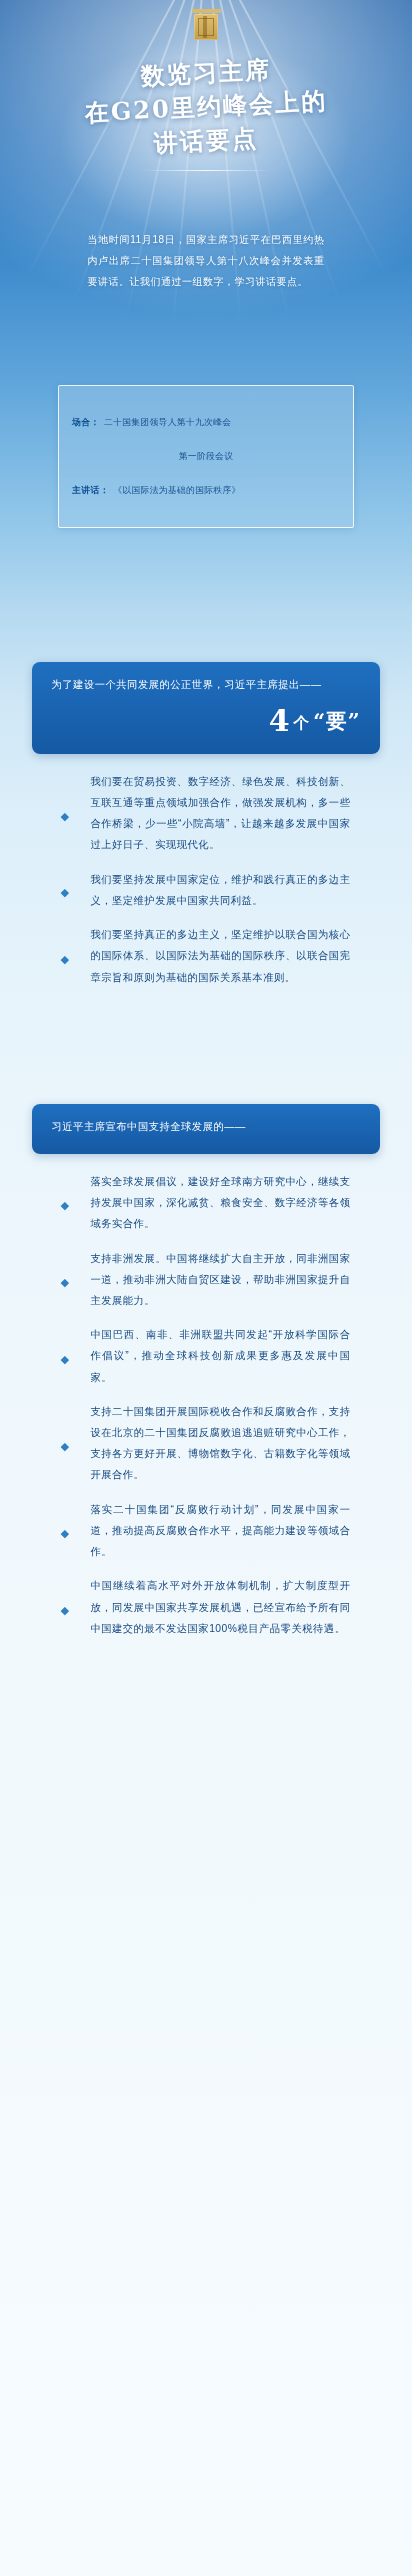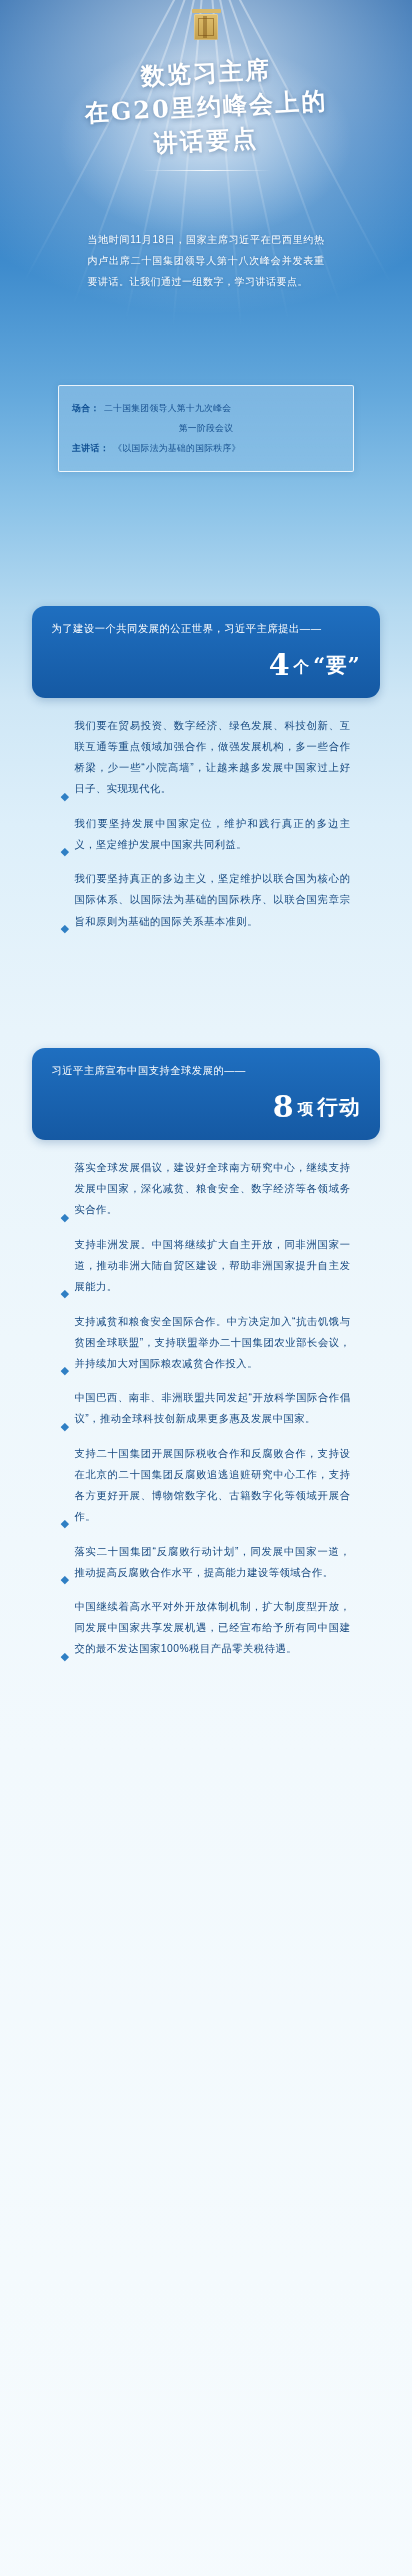--- a/index.html
+++ b/index.html
@@ -160,21 +160,21 @@
     background: linear-gradient(180deg, rgba(255,255,255,.18), rgba(255,255,255,.06));
     padding: 11.3px 13.4px;
     box-shadow: 0 1px 7.2px rgba(30,90,150,.18);
   }
   .meta-row {
     display: flex;
     align-items: flex-start;
     font-size: 8.8px;
     line-height: 1.9;
     color: #14477f;
-    margin: 3px 0;
+    margin: 17px 0;
   }
   .meta-label {
     flex: 0 0 auto;
     color: #0f4f92;
     font-weight: bold;
     letter-spacing: 0.5px;
     margin-right: 4.1px;
   }
   .meta-value {
     flex: 1 1 auto;
@@ -188,21 +188,21 @@
   }
 
   
   .section {
     margin-top: 62px;
   }
   .banner {
     width: 309px;
     margin: 16px auto;
     background: linear-gradient(180deg, #1f6fc0, #1559a3);
-    border-radius: 13px;
+    border-radius: 8px;
     padding: 13.4px 19.6px 15.5px;
     color: #ffffff;
     box-shadow: 0 2.1px 8.2px rgba(20,70,130,.25);
   }
   .banner-lead {
     font-size: 10.3px;
     line-height: 2;
     letter-spacing: 0.5px;
     text-align: justify;
   }
@@ -225,22 +225,23 @@
     font-size: 20.6px;
   }
 
   
   .list {
     width: 289px;
     margin: 17.5px auto 0;
   }
   .item {
     display: flex;
-    align-items: flex-end;
+    align-items: center;
     margin-bottom: 13.4px;
+    gap: 16px;
   }
   .bullet {
     flex: 0 0 auto;
     width: 5.7px;
     height: 5.7px;
     margin: 6.7px 7.2px 0 0;
     background: #2f7fc4;
     transform: rotate(45deg);
     border-radius: 0.5px;
   }
@@ -326,39 +327,32 @@
         <span class="item-text">我们要坚持真正的多边主义，坚定维护以联合国为核心的国际体系、以国际法为基础的国际秩序、以联合国宪章宗旨和原则为基础的国际关系基本准则。</span>
       </div>
     </div>
   </div>
 
   <div class="spacer-md"></div>
 
   <div class="section">
     <div class="banner">
       <div class="banner-lead">习近平主席宣布中国支持全球发展的——</div>
-      <div class="banner-big">
-        <span class="num">8</span><span class="unit">项</span><span class="word">行动</span>
-      </div>
     </div>
     <div class="list">
       <div class="item">
         <span class="bullet"></span>
         <span class="item-text">落实全球发展倡议，建设好全球南方研究中心，继续支持发展中国家，深化减贫、粮食安全、数字经济等各领域务实合作。</span>
       </div>
       <div class="item">
         <span class="bullet"></span>
         <span class="item-text">支持非洲发展。中国将继续扩大自主开放，同非洲国家一道，推动非洲大陆自贸区建设，帮助非洲国家提升自主发展能力。</span>
       </div>
       <div class="item">
         <span class="bullet"></span>
-        <span class="item-text">支持减贫和粮食安全国际合作。中方决定加入“抗击饥饿与贫困全球联盟”，支持联盟举办二十国集团农业部长会议，并持续加大对国际粮农减贫合作投入。</span>
-      </div>
-      <div class="item">
-        <span class="bullet"></span>
         <span class="item-text">中国巴西、南非、非洲联盟共同发起“开放科学国际合作倡议”，推动全球科技创新成果更多惠及发展中国家。</span>
       </div>
       <div class="item">
         <span class="bullet"></span>
         <span class="item-text">支持二十国集团开展国际税收合作和反腐败合作，支持设在北京的二十国集团反腐败追逃追赃研究中心工作，支持各方更好开展、博物馆数字化、古籍数字化等领域开展合作。</span>
       </div>
       <div class="item">
         <span class="bullet"></span>
         <span class="item-text">落实二十国集团“反腐败行动计划”，同发展中国家一道，推动提高反腐败合作水平，提高能力建设等领域合作。</span>
       </div>

